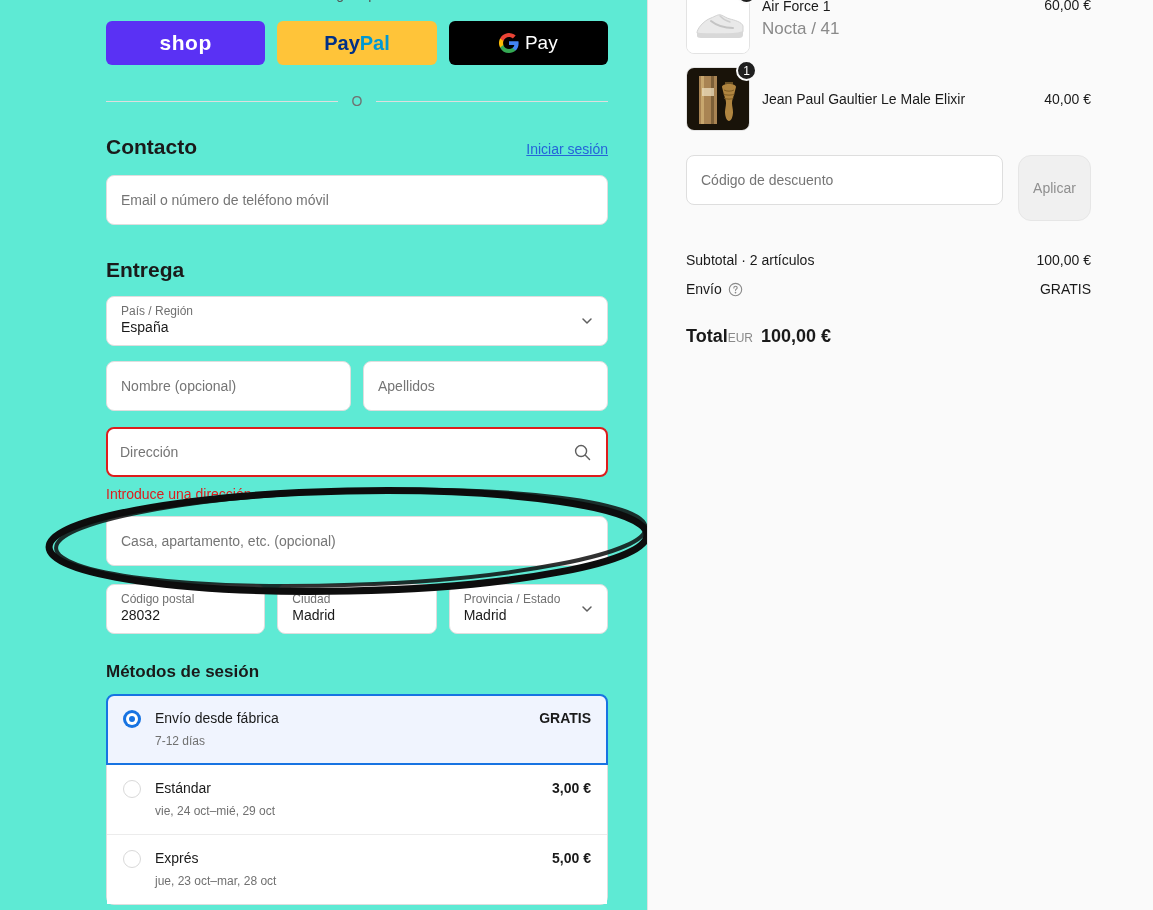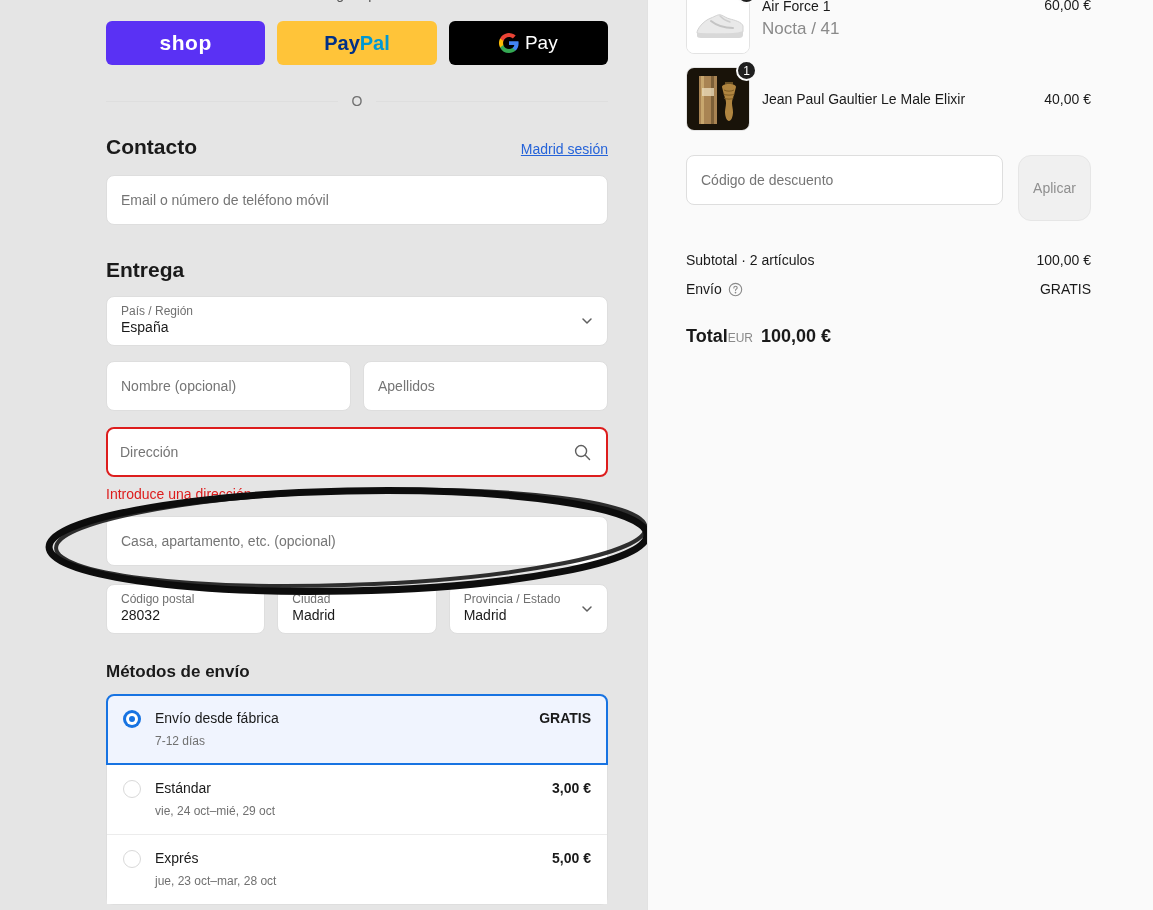--- a/index.html
+++ b/index.html
@@ -5,21 +5,21 @@
   * { margin:0; padding:0; box-sizing:border-box; }
   html,body { width:1153px; height:910px; overflow:hidden; }
   body {
     font-family:"Liberation Sans", sans-serif;
     color:#1a1a1a; background:#fff;
     -webkit-font-smoothing:antialiased;
   }
   .page { display:flex; width:1153px; height:910px; position:relative; }
 
   
-  .left-col { width:647px; background:#e5e5e5; position:relative; flex:0 0 647px; }
+  .left-col { width:647px; background:#5eead4; position:relative; flex:0 0 647px; }
   .left-inner { width:502px; margin:0 39px 0 106px; padding-top:21px; }
 
   .clipped-heading {
     position:absolute; top:-14px; left:106px; width:502px;
     text-align:center; font-size:14px; color:#545454;
   }
 
   .pay-row { display:flex; gap:12px; }
   .pay-btn {
     flex:1 1 0; height:44px; border:none; border-radius:6px;
@@ -191,21 +191,21 @@
       </div>
 
       <div class="divider">
         <span class="line"></span>
         <span class="o">O</span>
         <span class="line"></span>
       </div>
 
       <div class="section-head">
         <h2 class="sec">Contacto</h2>
-        <a class="login">Madrid sesión</a>
+        <a class="login">Iniciar sesión</a>
       </div>
 
       <input class="field mt16" type="text" placeholder="Email o número de teléfono móvil" style="">
 
       <h2 class="entrega">Entrega</h2>
 
       <div class="labeled mt14">
         <div class="lbl">País / Región</div>
         <div class="val">España</div>
         <span class="chev">
@@ -246,21 +246,21 @@
           <div class="lbl">Provincia / Estado</div>
           <div class="val">Madrid</div>
           <span class="chev">
             <svg width="14" height="14" viewBox="0 0 14 14">
                 <path d="M3 5l4 4 4-4" fill="none" stroke="#5f5f5f" stroke-width="1.5" stroke-linecap="round" stroke-linejoin="round"></path>
               </svg>
           </span>
         </div>
       </div>
 
-      <h3 class="ship-title">Métodos de envío</h3>
+      <h3 class="ship-title">Métodos de sesión</h3>
 
       <div class="ship-box">
         <div class="opt selected">
           <span class="radio on"></span>
           <span class="opt-text">
             <span class="opt-name">Envío desde fábrica</span>
             <div class="opt-detail">7-12 días</div>
           </span>
           <span class="opt-price">GRATIS</span>
         </div>

